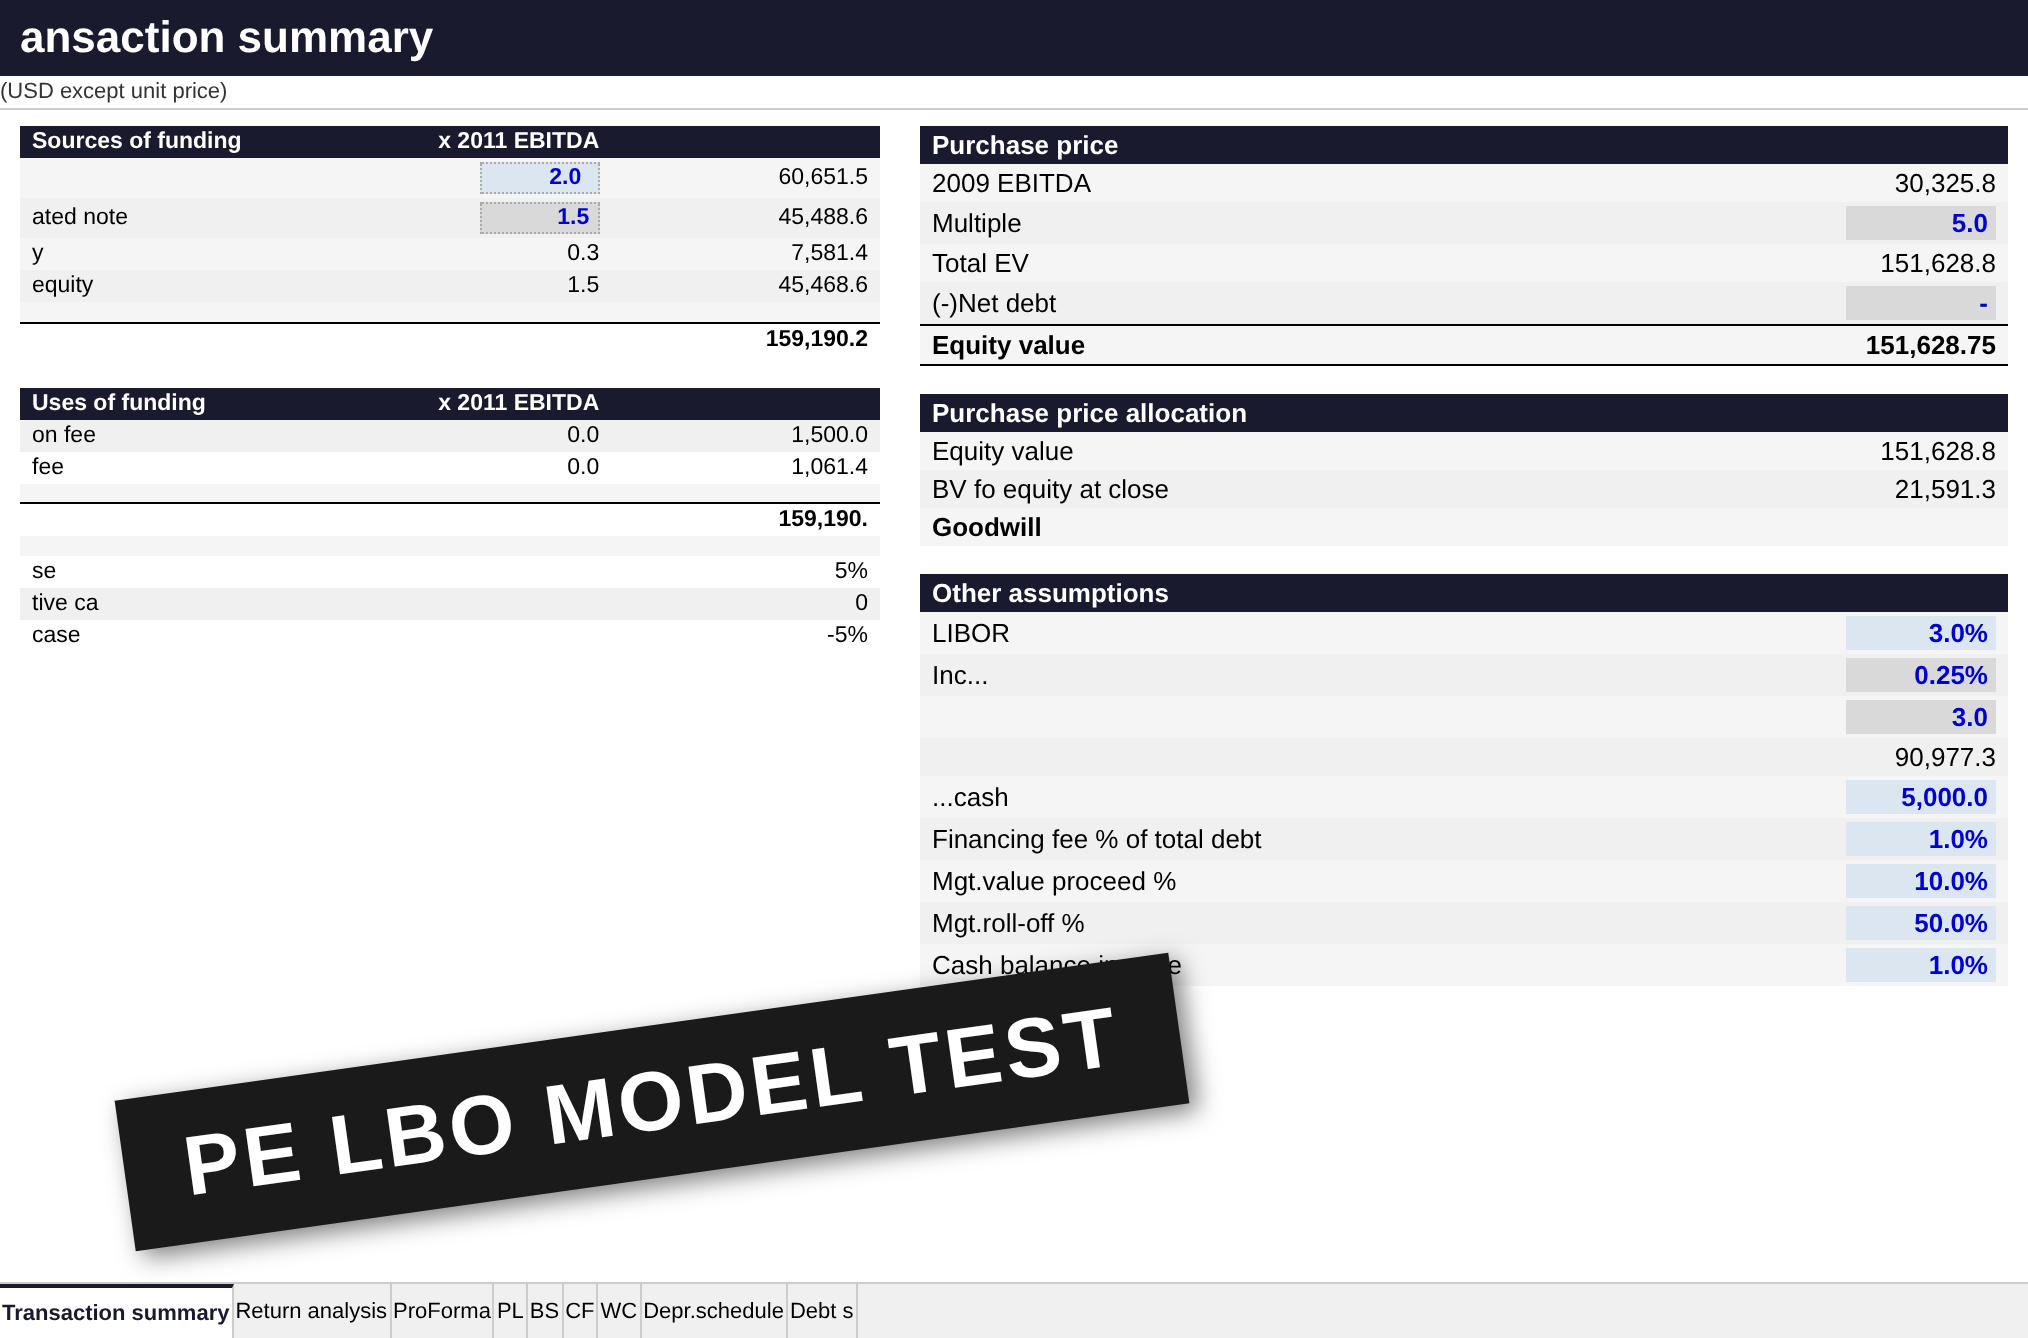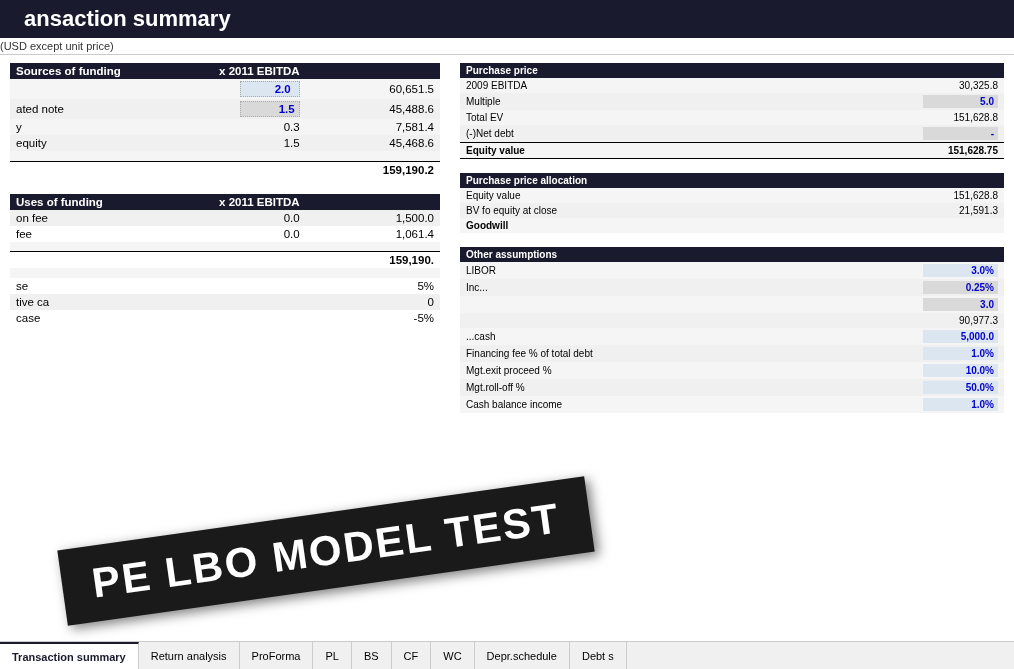--- a/index.html
+++ b/index.html
@@ -10,21 +10,21 @@
       overflow: hidden;
       width: 1014px;
       height: 669px;
       position: relative;
     }
 
     
     .header-bar {
       background: #1a1a2e;
       color: #fff;
-      padding: 6px 24px;
+      padding: 6px 10px;
       font-size: 22px;
       font-weight: bold;
     }
     .sub-header {
       font-size: 11px;
       color: #333;
       padding: 2px 0;
       border-bottom: 1px solid #ccc;
     }
 
@@ -118,21 +118,21 @@
       right: 0;
       height: 28px;
       background: #f0f0f0;
       display: flex;
       align-items: center;
       border-top: 1px solid #ccc;
       font-size: 11px;
     }
 
     .tab {
-      padding: 4px 12px;
+      padding: 4px 1px;
       border-right: 1px solid #ccc;
       cursor: pointer;
       white-space: nowrap;
       height: 100%;
       display: flex;
       align-items: center;
     }
 
     .tab.active {
       background: #fff;
@@ -166,21 +166,21 @@
       margin-bottom: 14px;
     }
 
     .rp-table {
       width: 100%;
       border-collapse: collapse;
     }
 
     .rp-table td {
       padding: 2px 6px;
-      font-size: 10px;
+      font-size: 13px;
     }
 
     .rp-section-header {
       background: #1a1a2e;
       color: #fff;
       font-weight: bold;
       padding: 3px 6px;
       font-size: 12px;
     }
 
@@ -413,21 +413,21 @@
             <span class="blue-input">5,000.0</span>
           </td>
         </tr>
         <tr style="background:#f0f0f0">
           <td>Financing fee % of total debt</td>
           <td class="val-col">
             <span class="blue-input">1.0%</span>
           </td>
         </tr>
         <tr>
-          <td>Mgt.exit proceed %</td>
+          <td>Mgt.value proceed %</td>
           <td class="val-col">
             <span class="blue-input">10.0%</span>
           </td>
         </tr>
         <tr style="background:#f0f0f0">
           <td>Mgt.roll-off %</td>
           <td class="val-col">
             <span class="blue-input">50.0%</span>
           </td>
         </tr>

